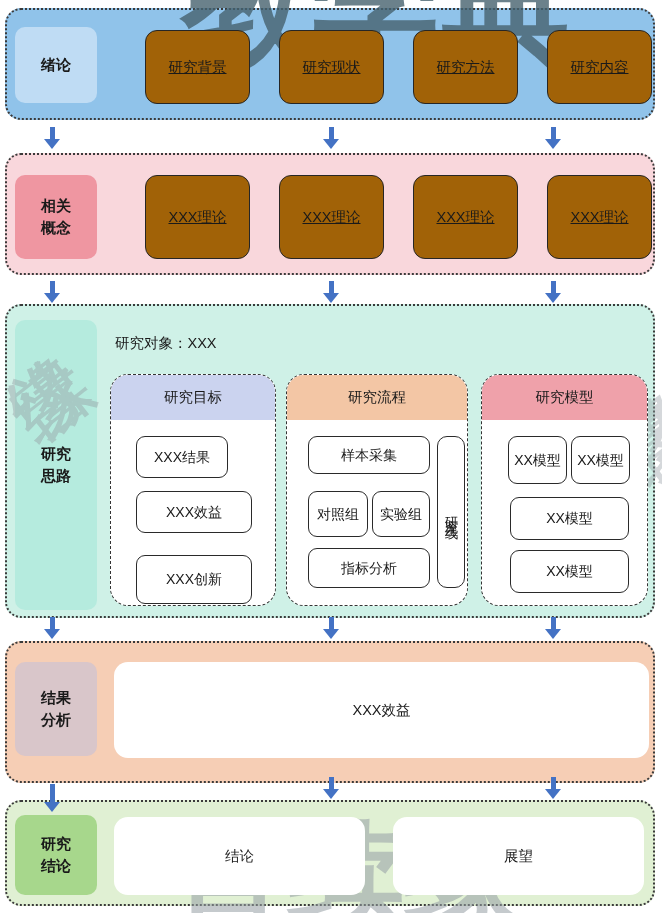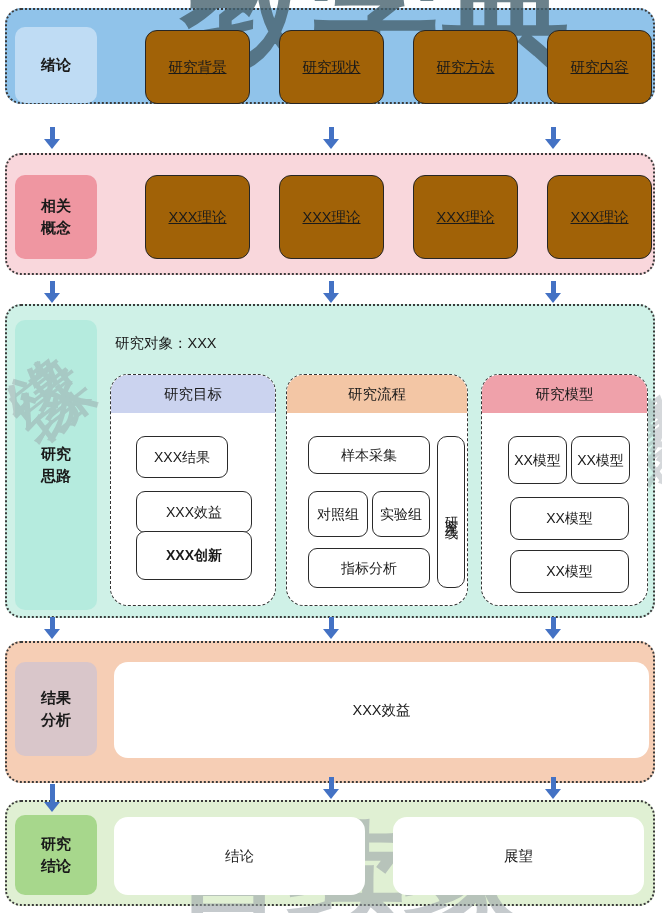--- a/index.html
+++ b/index.html
@@ -2,21 +2,21 @@
 <html style="--sec1-bg: #90C3EA; --lbl1-bg: #BFDCF4; --sec2-bg: #F9D7DC; --lbl2-bg: #EF96A1; --sec3-bg: #CFF1E7; --lbl3-bg: #B5EBDE; --sec4-bg: #F6CEB5; --lbl4-bg: #D9C6CA; --sec5-bg: #E0F0D3; --lbl5-bg: #A7D78C; --hdr-goals: #CBD3EF; --hdr-process: #F3C6A5; --hdr-models: #EFA1AA; --arrow: #4472C4; --wm-dark: #47626F; --wm-gray: #97A0A6;"><head>
 <meta charset="utf-8">
 <style>
   html,body{margin:0;padding:0;background:#ffffff;}
   .canvas{
     position:relative;width:662px;height:913px;overflow:hidden;background:#fff;
     font-family:"Liberation Sans","DejaVu Sans",sans-serif;color:#1a1a1a;
   }
   
   .sec{position:absolute;left:5px;width:650px;border:2px dotted #3a3a3a;border-radius:16px;box-sizing:border-box;}
-  .sec1{top:8px;height:96px;background:var(--sec1-bg);}
+  .sec1{top:8px;height:112px;background:var(--sec1-bg);}
   .sec2{top:153px;height:122px;background:var(--sec2-bg);}
   .sec3{top:304px;height:314px;background:var(--sec3-bg);}
   .sec4{top:641px;height:142px;background:var(--sec4-bg);}
   .sec5{top:800px;height:106px;background:var(--sec5-bg);}
   
   .lbl{position:absolute;left:8px;width:82px;border-radius:10px;display:flex;align-items:center;justify-content:center;}
   .lbl span{position:relative;z-index:2;font-weight:bold;font-size:15px;text-align:center;white-space:pre-line;line-height:1.45;}
   .lbl1{top:17px;height:76px;background:var(--lbl1-bg);}
   .lbl2{top:20px;height:84px;background:var(--lbl2-bg);}
   .lbl3{top:14px;height:290px;background:var(--lbl3-bg);}
@@ -26,21 +26,21 @@
   .card{position:absolute;z-index:2;background:#a16207;border:1.5px solid #262626;border-radius:12px;
         display:flex;align-items:center;justify-content:center;font-size:14.5px;text-align:right;box-sizing:border-box;text-decoration:underline;}
   .row1 .card{top:20px;height:74px;width:105px;}
   .row2 .card{top:20px;height:84px;width:105px;}
   
   .plain{position:absolute;z-index:2;background:#fff;border-radius:14px;display:flex;align-items:center;justify-content:center;
          font-size:14.5px;text-align:center;box-sizing:border-box;}
   
   .panel{position:absolute;z-index:2;top:68px;height:232px;background:#fff;border:1.5px dashed #333;
          border-radius:18px;overflow:hidden;box-sizing:border-box;}
-  .panel .hdr{height:38px;display:flex;align-items:center;justify-content:center;font-size:14.5px;}
+  .panel .hdr{height:45px;display:flex;align-items:center;justify-content:center;font-size:14.5px;}
   .hdr-goals{background:var(--hdr-goals);}
   .hdr-process{background:var(--hdr-process);}
   .hdr-models{background:var(--hdr-models);}
   .ibox{position:absolute;background:#fff;border:1.2px solid #2a2a2a;border-radius:9px;
         display:flex;align-items:center;justify-content:center;font-size:14px;text-align:center;
         line-height:1.3;box-sizing:border-box;padding:1px;}
   .vline{position:absolute;background:#fff;border:1.2px solid #2a2a2a;border-radius:10px;
          display:flex;align-items:center;justify-content:center;box-sizing:border-box;
          writing-mode:vertical-rl;letter-spacing:3px;font-size:13.5px;}
   .objline{position:absolute;left:108px;top:28px;z-index:2;font-size:14.5px;}
@@ -118,21 +118,21 @@
     <div class="lbl lbl3">
         <span>研究
 思路</span>
       </div>
     <div class="objline">研究对象：XXX</div>
 
     <div class="panel" style="left:103px;width:166px;">
       <div class="hdr hdr-goals">研究目标</div>
       <div class="ibox" style="left:25px;top:61px;width:92px;height:42px;">XXX结果</div>
       <div class="ibox" style="left:25px;top:116px;width:116px;height:42px;">XXX效益</div>
-      <div class="ibox" style="left:25px;top:156px;width:116px;height:49px;font-weight:bold;">XXX创新</div>
+      <div class="ibox" style="left:25px;top:180px;width:116px;height:49px;">XXX创新</div>
     </div>
 
     <div class="panel" style="left:279px;width:182px;">
       <div class="hdr hdr-process">研究流程</div>
       <div class="ibox" style="left:21px;top:61px;width:122px;height:38px;">样本采集</div>
       <div class="ibox" style="left:21px;top:116px;width:60px;height:46px;">对照组</div>
       <div class="ibox" style="left:85px;top:116px;width:58px;height:46px;">实验组</div>
       <div class="ibox" style="left:21px;top:173px;width:122px;height:40px;">指标分析</div>
       <div class="vline" style="left:150px;top:61px;width:28px;height:152px;">研究主线</div>
     </div>

